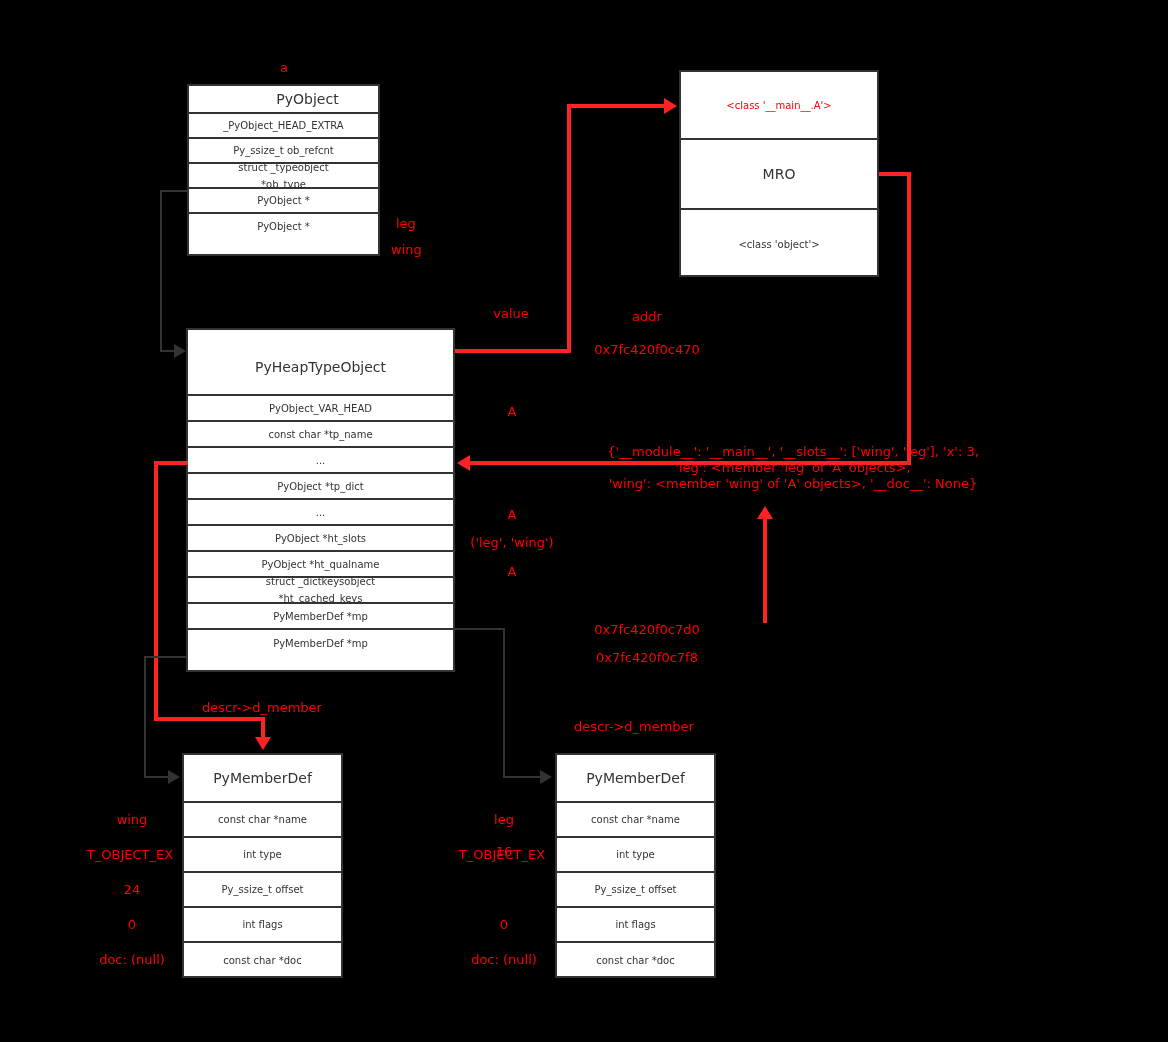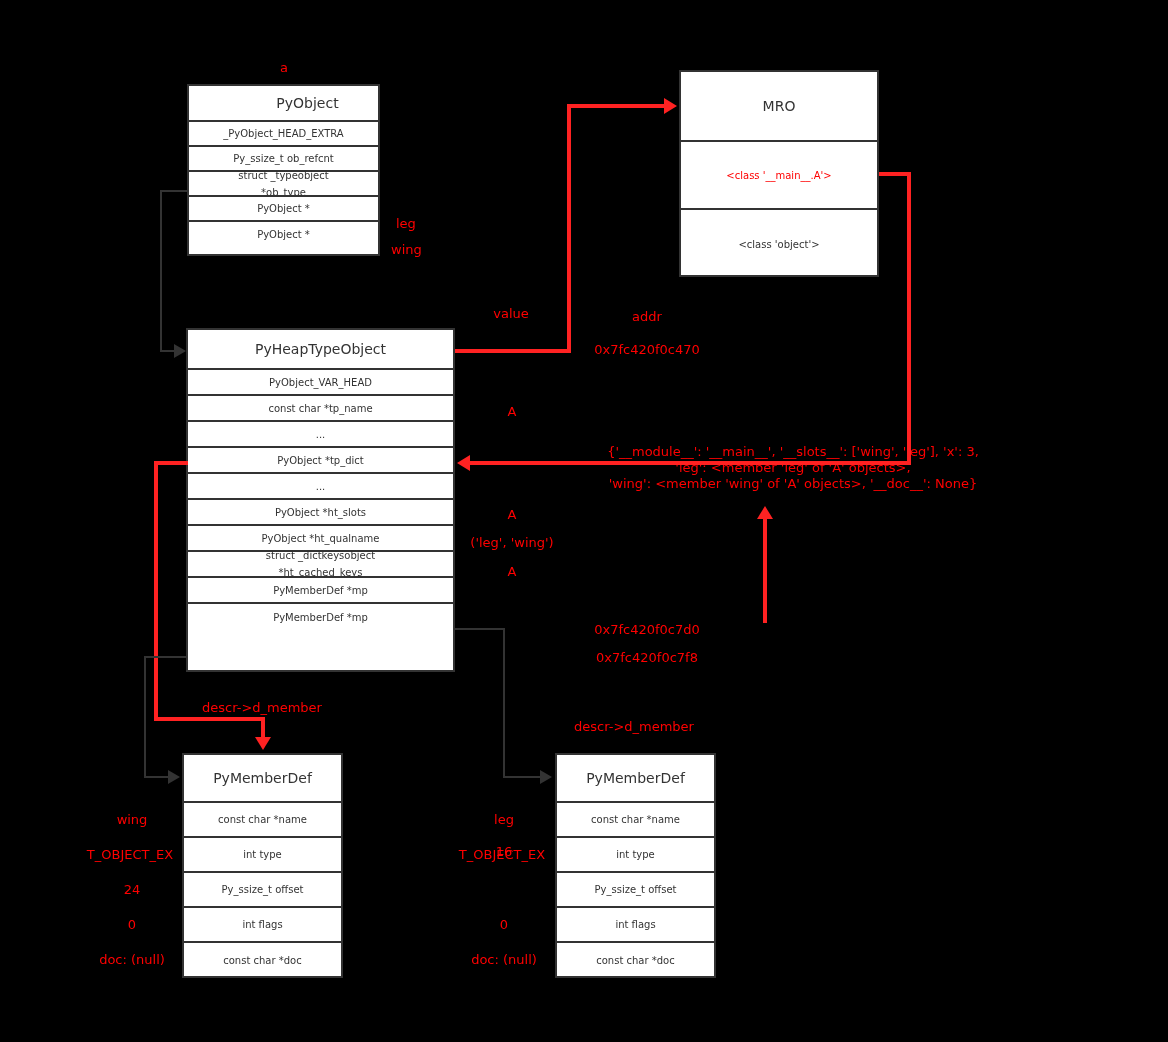--- a/index.html
+++ b/index.html
@@ -95,40 +95,40 @@
   }
 </style>
 </head>
 <body>
 
 <div id="stage">
 
   <div class="lbl ctr" style="left:284px; top:60px;">a</div>
 
   <div class="struct" style="left:187px; top:84px; width:193px; height:172px;">
-    <div class="row head" style="height:36px;padding-left:48px;">PyObject</div>
+    <div class="row head" style="height:28px;padding-left:48px;">PyObject</div>
     <div class="row" style="height:25px;">_PyObject_HEAD_EXTRA</div>
     <div class="row" style="height:25px;">Py_ssize_t ob_refcnt</div>
     <div class="row" style="height:25px;">struct _typeobject
 *ob_type</div>
     <div class="row" style="height:25px;">PyObject *</div>
     <div class="row" style="height:25px;">PyObject *</div>
   </div>
 
   <div class="lbl" style="left:396px; top:216px;">leg</div>
   <div class="lbl" style="left:391px; top:242px;">wing</div>
 
   <div class="struct" style="left:679px; top:70px; width:200px; height:207px;">
+    <div class="row red" style="height:68px;">&lt;class '__main__.A'&gt;</div>
     <div class="row head" style="height:70px;">MRO</div>
-    <div class="row red" style="height:68px;">&lt;class '__main__.A'&gt;</div>
     <div class="row" style="height:69px;">&lt;class 'object'&gt;</div>
   </div>
 
   <div class="struct" style="left:186px; top:328px; width:269px; height:344px;">
-    <div class="row head" style="height:40px;">PyHeapTypeObject</div>
+    <div class="row head" style="height:56px;margin-top:10px;">PyHeapTypeObject</div>
     <div class="row" style="height:26px;">PyObject_VAR_HEAD</div>
     <div class="row" style="height:26px;">const char *tp_name</div>
     <div class="row" style="height:26px;">...</div>
     <div class="row" style="height:26px;">PyObject *tp_dict</div>
     <div class="row" style="height:26px;">...</div>
     <div class="row" style="height:26px;">PyObject *ht_slots</div>
     <div class="row" style="height:26px;">PyObject *ht_qualname</div>
     <div class="row" style="height:26px;">struct _dictkeysobject
 *ht_cached_keys</div>
     <div class="row" style="height:26px;">PyMemberDef *mp</div>

